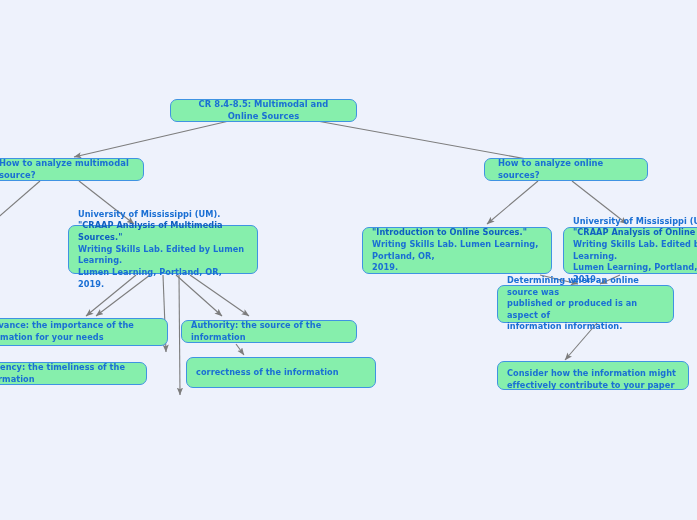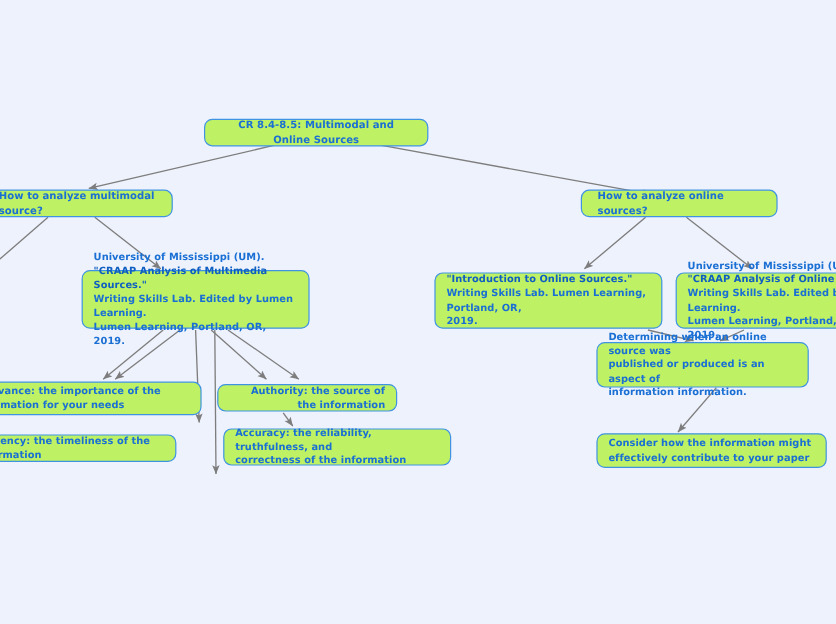--- a/index.html
+++ b/index.html
@@ -19,21 +19,21 @@
     position: absolute;
     left: 0;
     top: 0;
     width: 697px;
     height: 520px;
     pointer-events: none;
   }
   .node {
     position: absolute;
     box-sizing: border-box;
-    background: #bef264;
+    background: #86efac;
     border: 1.4px solid #3f93e2;
     border-radius: 7px;
     color: #1a6fd4;
     font-size: 8.2px;
     font-weight: bold;
     line-height: 1.42;
     letter-spacing: 0.05px;
     padding: 6px 9px;
     display: flex;
     flex-direction: column;
@@ -122,38 +122,37 @@
     <span class="ln quote">"CRAAP Analysis of Online Sources."</span>
     <span class="ln">Writing Skills Lab. Edited by Lumen Learning.</span>
     <span class="ln">Lumen Learning, Portland, OR, 2019.</span>
   </div>
 
   <div class="node" style="left:-32px; top:318px; width:200px; height:28px;">
     <span class="ln">Relevance: the importance of the</span>
     <span class="ln">information for your needs</span>
   </div>
 
-  <div class="node" style="left:181px; top:320px; width:150px; height:23px;text-align:right;">
+  <div class="node" style="left:181px; top:320px; width:176px; height:23px;">
     <span class="ln">Authority: the source of the information</span>
   </div>
 
   <div class="node" style="left:-30px; top:362px; width:177px; height:23px;">
     <span class="ln">Currency: the timeliness of the information</span>
   </div>
 
   <div class="node" style="left:186px; top:357px; width:190px; height:31px;">
-    <span class="ln">Accuracy: the reliability, truthfulness, and</span>
     <span class="ln">correctness of the information</span>
   </div>
 
 
   <div class="node" style="left:497px; top:285px; width:177px; height:38px;">
     <span class="ln">Determining when an online source was</span>
     <span class="ln">published or produced is an aspect of</span>
     <span class="ln">information information.</span>
   </div>
 
-  <div class="node" style="left:497px; top:361px; width:192px; height:29px;">
+  <div class="node" style="left:497px; top:361px; width:192px; height:29px;justify-content:space-between;">
     <span class="ln">Consider how the information might</span>
     <span class="ln">effectively contribute to your paper</span>
   </div>
 
 </div>
 
 </body></html>

